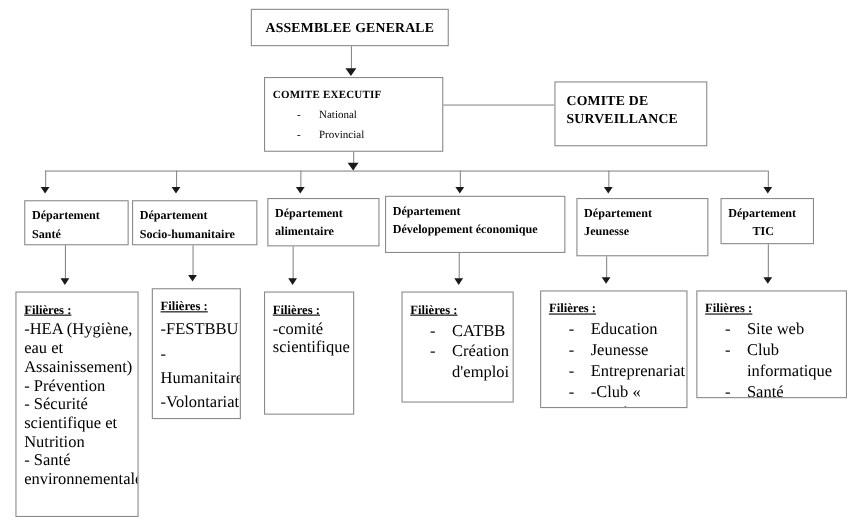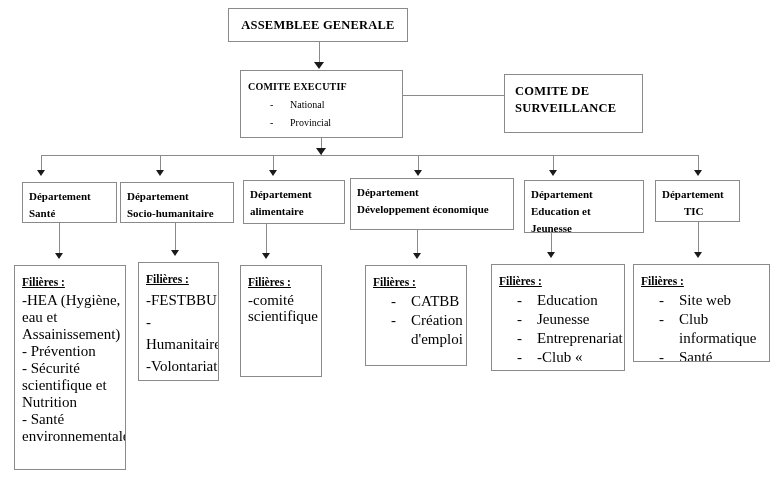--- a/index.html
+++ b/index.html
@@ -179,21 +179,20 @@
     <span class="line sub">alimentaire</span>
   </div>
 
   <div class="box dept" id="dept-3">
     <span class="line">Département</span>
     <span class="line sub">Développement économique</span>
   </div>
 
   <div class="box dept" id="dept-4">
     <span class="line">Département</span>
-    <span class="line sub">Education et</span>
     <span class="line sub">Jeunesse</span>
   </div>
 
   <div class="box dept" id="dept-5" style="text-align:left;">
     <span class="line">Département</span>
     <span class="line sub" style="padding-left:22px;">TIC</span>
   </div>
 
   <div class="vline" style="left:59px;  top:223px; height:33px;"></div>
   <div class="arrow small" style="left:55px;  top:253px;"></div>

